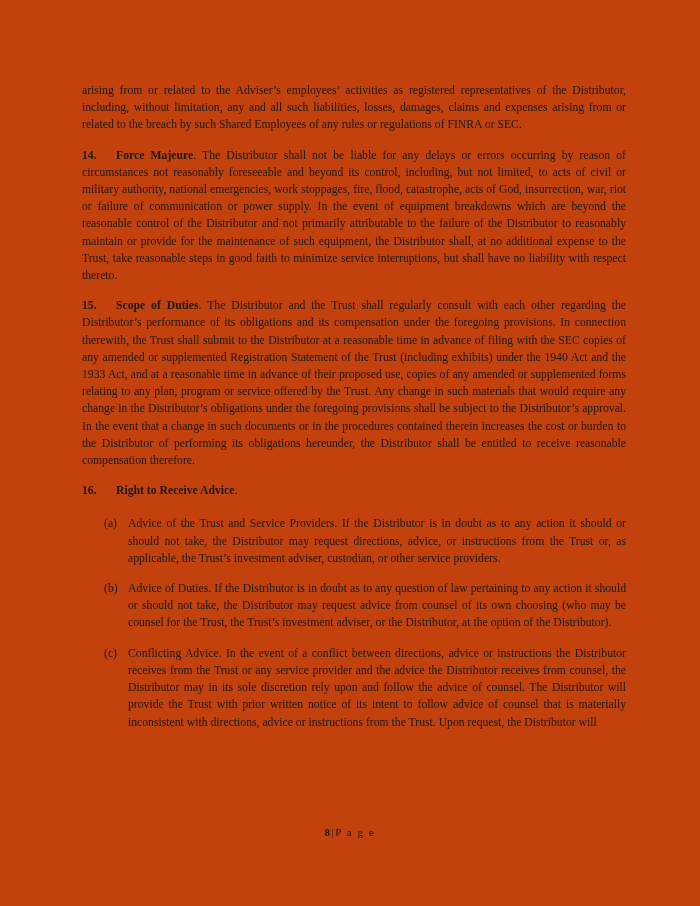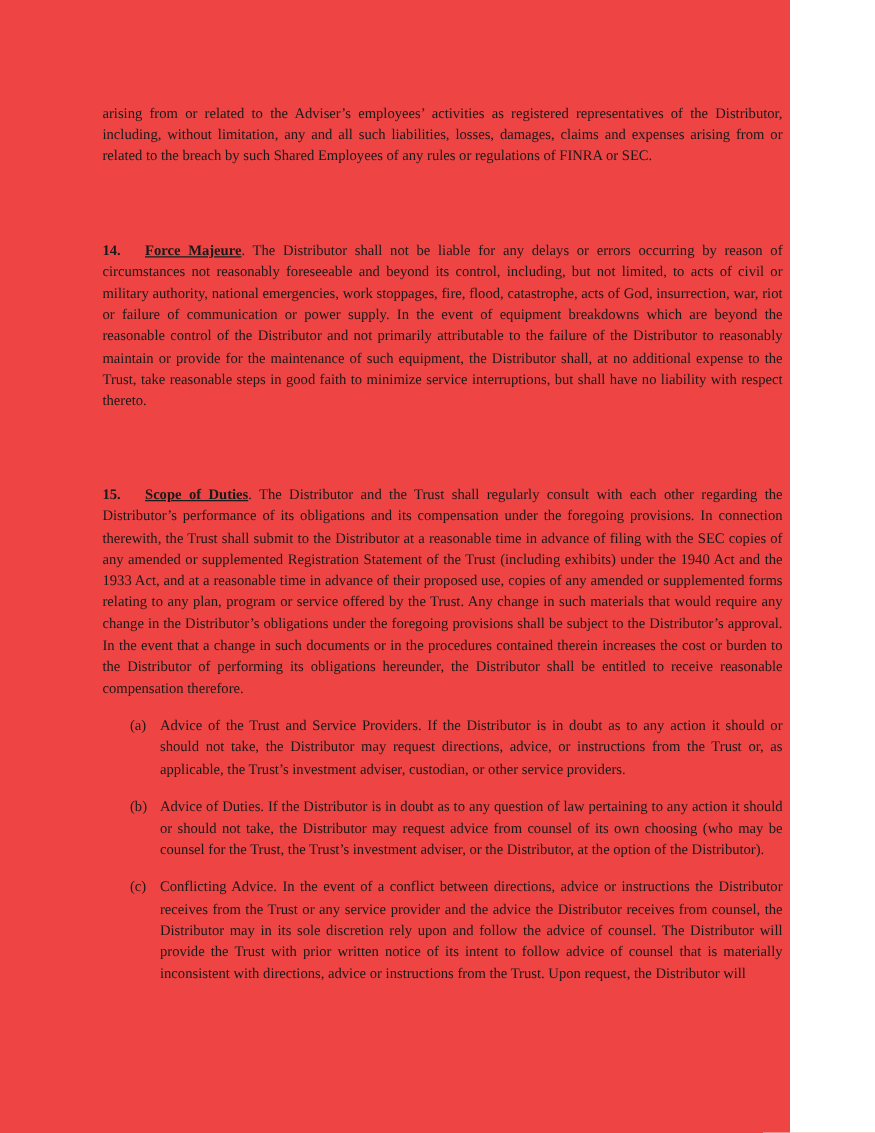--- a/index.html
+++ b/index.html
@@ -11,23 +11,23 @@
     width: 700px;
     height: 906px;
     font-family: "Liberation Serif", serif;
     color: #1a1a1a;
     position: relative;
     overflow: hidden;
   }
   .page {
     position: absolute;
     left: 0; top: 0;
-    width: 632px;
+    width: 700px;
     height: 906px;
-    background: #ef4444;
+    background: #c2410c;
   }
   .content {
     position: absolute;
     left: 82px;
     top: 82px;
     width: 544px;
   }
   p {
     margin: 0 0 0 0;
     font-size: 11.7px;
@@ -40,25 +40,23 @@
     margin-bottom: 13px;
   }
   .numbered {
     position: relative;
     padding-left: 0;
   }
   .numbered .num {
     display: inline-block;
     width: 34px;
     font-weight: bold;
-    margin-top: 45px;
   }
   .heading-run {
     font-weight: bold;
-    text-decoration: underline;
   }
   .indent-hang {
     display: flex;
     margin-bottom: 13px;
   }
   .indent-hang .marker {
     width: 46px;
     flex: 0 0 46px;
     font-size: 11.7px;
     line-height: 1.47;
@@ -98,20 +96,23 @@
     </div>
 
     <div class="para numbered">
       <p><span class="num">14.</span><span class="heading-run">Force Majeure</span><span>. The Distributor shall not be liable for any delays or errors occurring by reason of circumstances not reasonably foreseeable and beyond its control, including, but not limited, to acts of civil or military authority, national emergencies, work stoppages, fire, flood, catastrophe, acts of God, insurrection, war, riot or failure of communication or power supply. In the event of equipment breakdowns which are beyond the reasonable control of the Distributor and not primarily attributable to the failure of the Distributor to reasonably maintain or provide for the maintenance of such equipment, the Distributor shall, at no additional expense to the Trust, take reasonable steps in good faith to minimize service interruptions, but shall have no liability with respect thereto.</span></p>
     </div>
 
     <div class="para numbered">
       <p><span class="num">15.</span><span class="heading-run">Scope of Duties</span><span>. The Distributor and the Trust shall regularly consult with each other regarding the Distributor’s performance of its obligations and its compensation under the foregoing provisions. In connection therewith, the Trust shall submit to the Distributor at a reasonable time in advance of filing with the SEC copies of any amended or supplemented Registration Statement of the Trust (including exhibits) under the 1940 Act and the 1933 Act, and at a reasonable time in advance of their proposed use, copies of any amended or supplemented forms relating to any plan, program or service offered by the Trust. Any change in such materials that would require any change in the Distributor’s obligations under the foregoing provisions shall be subject to the Distributor’s approval. In the event that a change in such documents or in the procedures contained therein increases the cost or burden to the Distributor of performing its obligations hereunder, the Distributor shall be entitled to receive reasonable compensation therefore.</span></p>
     </div>
 
+    <div class="para numbered" style="margin-bottom:16px;">
+      <p><span class="num">16.</span><span class="heading-run">Right to Receive Advice</span><span>.</span></p>
+    </div>
 
     <div class="indent-hang">
       <div class="marker">(a)</div>
       <div class="body">
         <p><span class="sub-heading">Advice of the Trust and Service Providers</span><span>.  If the Distributor is in doubt as to any action it should or should not take, the Distributor may request directions, advice, or instructions from the Trust or, as applicable, the Trust’s investment adviser, custodian, or other service providers.</span></p>
       </div>
     </div>
 
     <div class="indent-hang">
       <div class="marker">(b)</div>
@@ -122,13 +123,16 @@
 
     <div class="indent-hang">
       <div class="marker">(c)</div>
       <div class="body">
         <p><span class="sub-heading">Conflicting Advice</span><span>.  In the event of a conflict between directions, advice or instructions the Distributor receives from the Trust or any service provider and the advice the Distributor receives from counsel, the Distributor may in its sole discretion rely upon and follow the advice of counsel.  The Distributor will provide the Trust with prior written notice of its intent to follow advice of counsel that is materially inconsistent with directions, advice or instructions from the Trust.  Upon request, the Distributor will</span></p>
       </div>
     </div>
 
   </div>
 
+  <div class="footer">
+    <b>8</b><span class="sep">|</span><span class="pg">P a g e</span>
+  </div>
 </div>
 
 </body></html>

